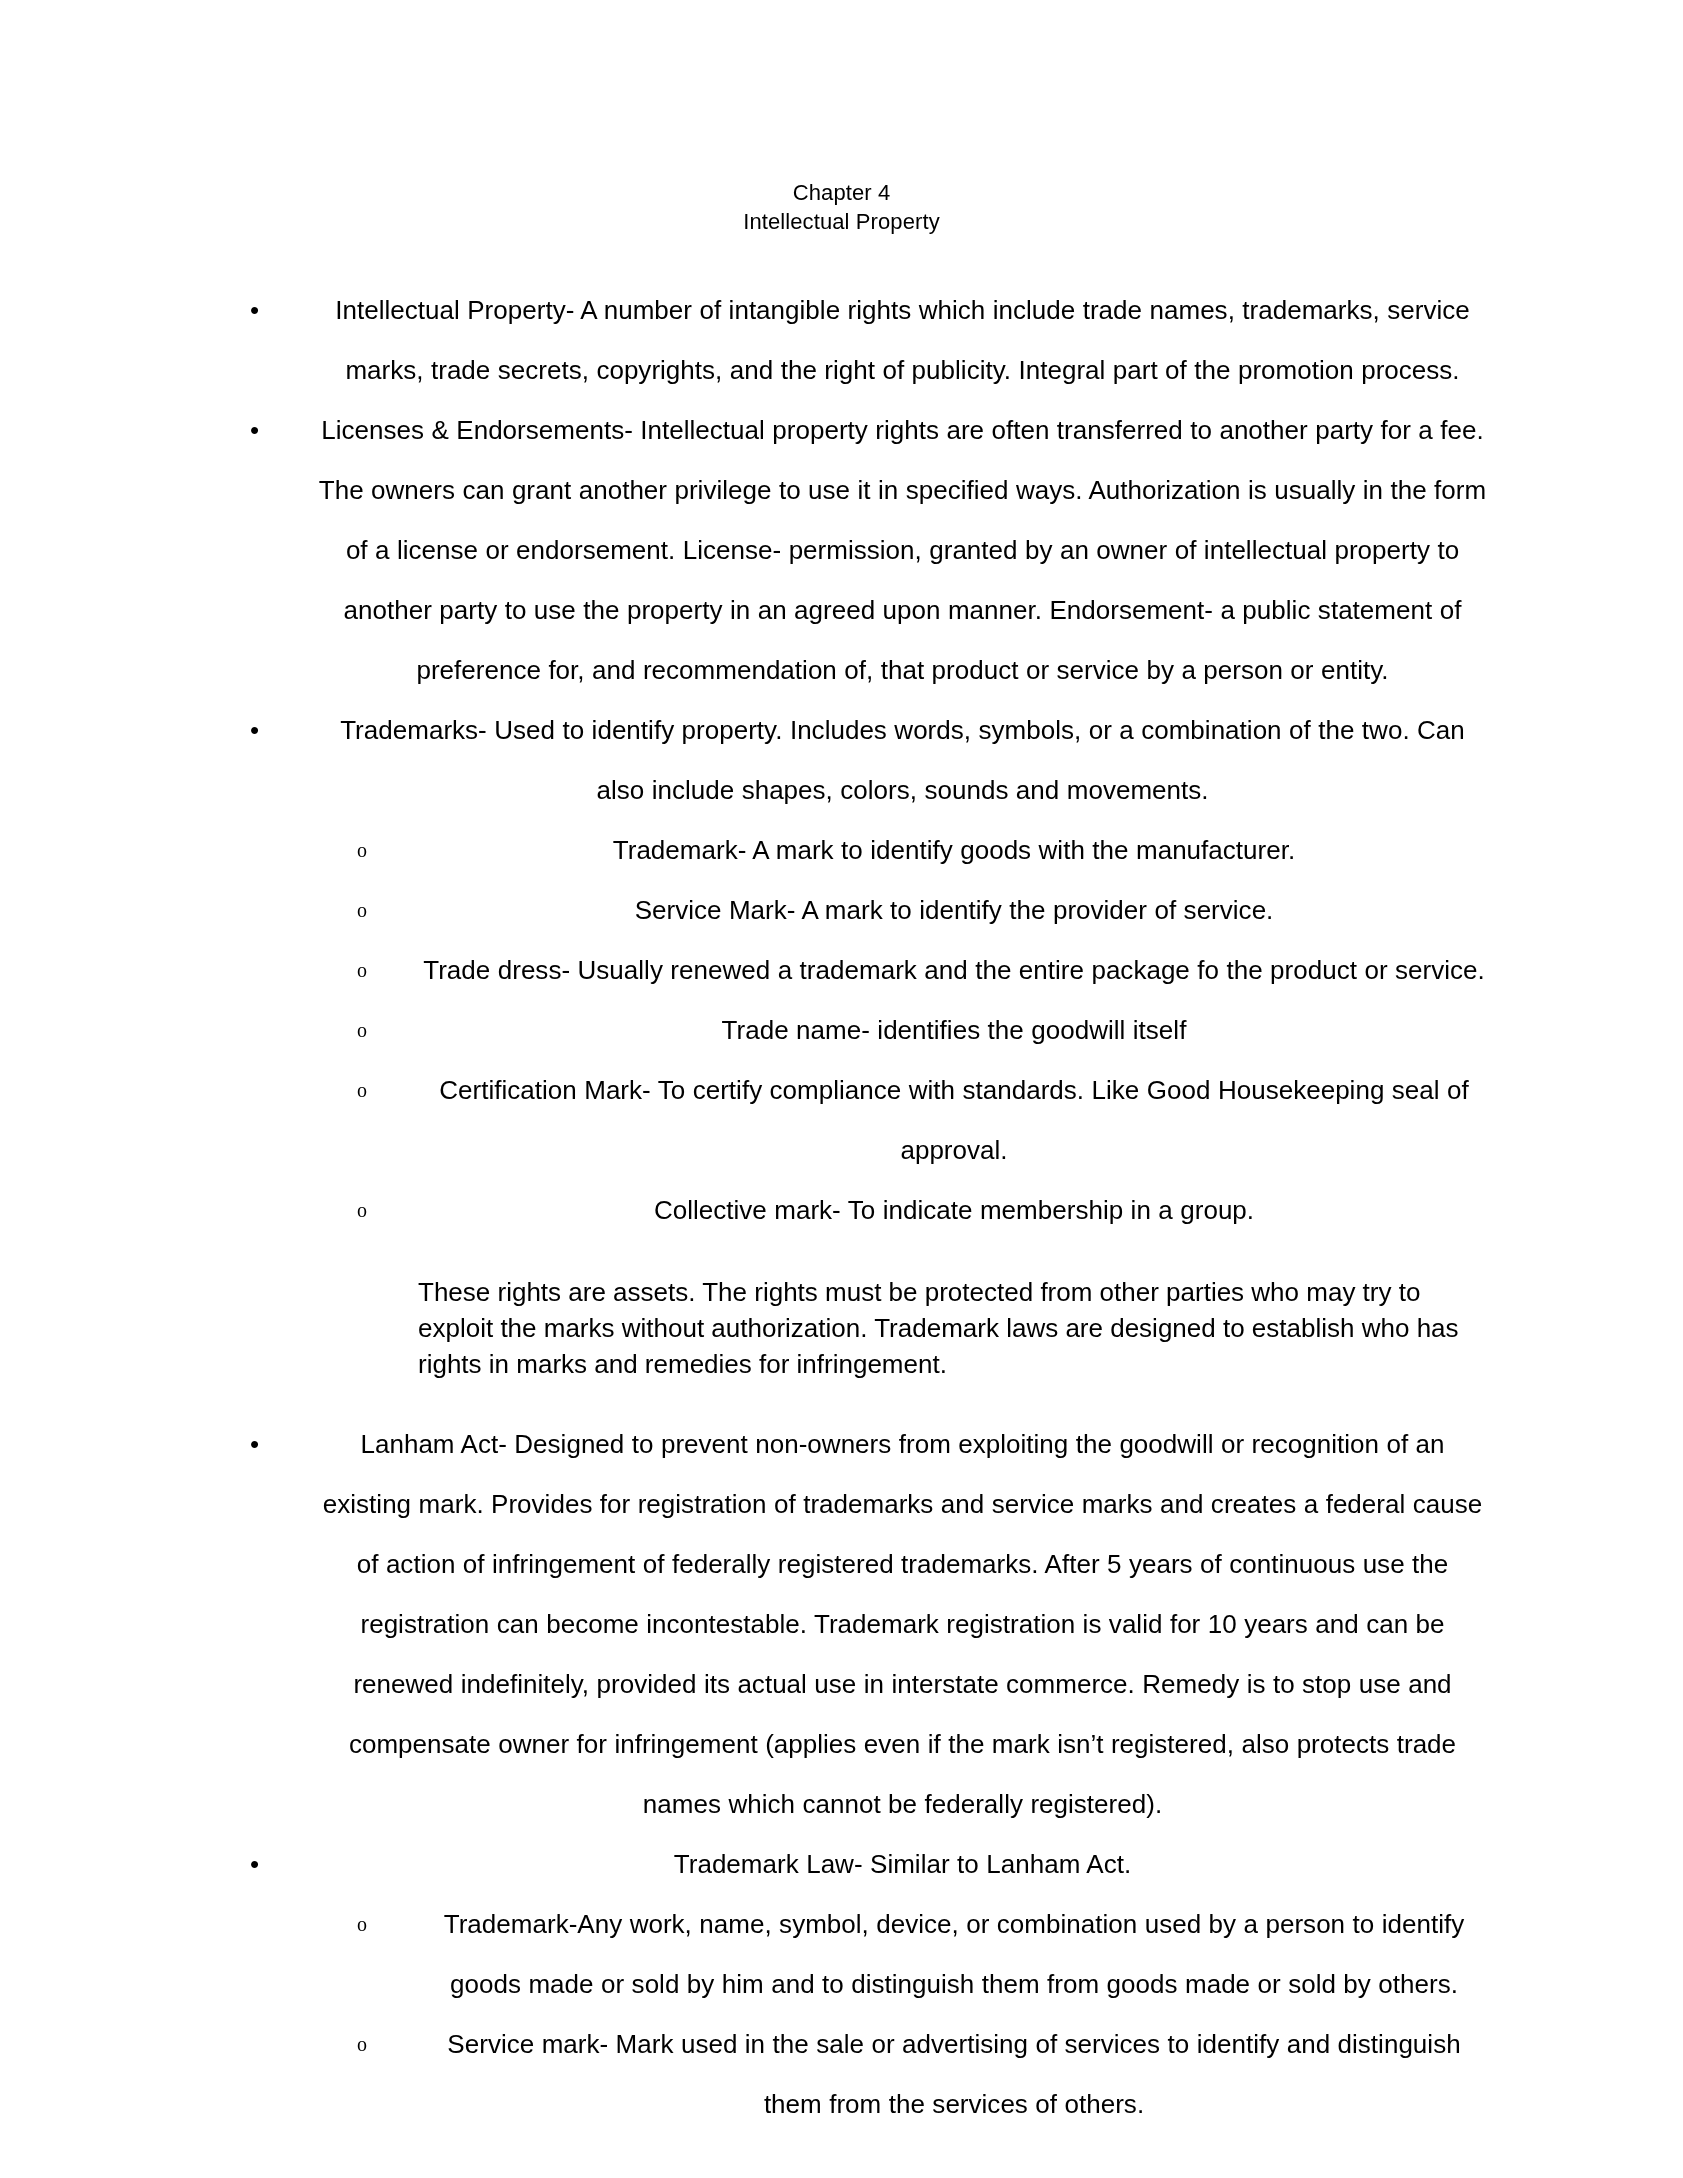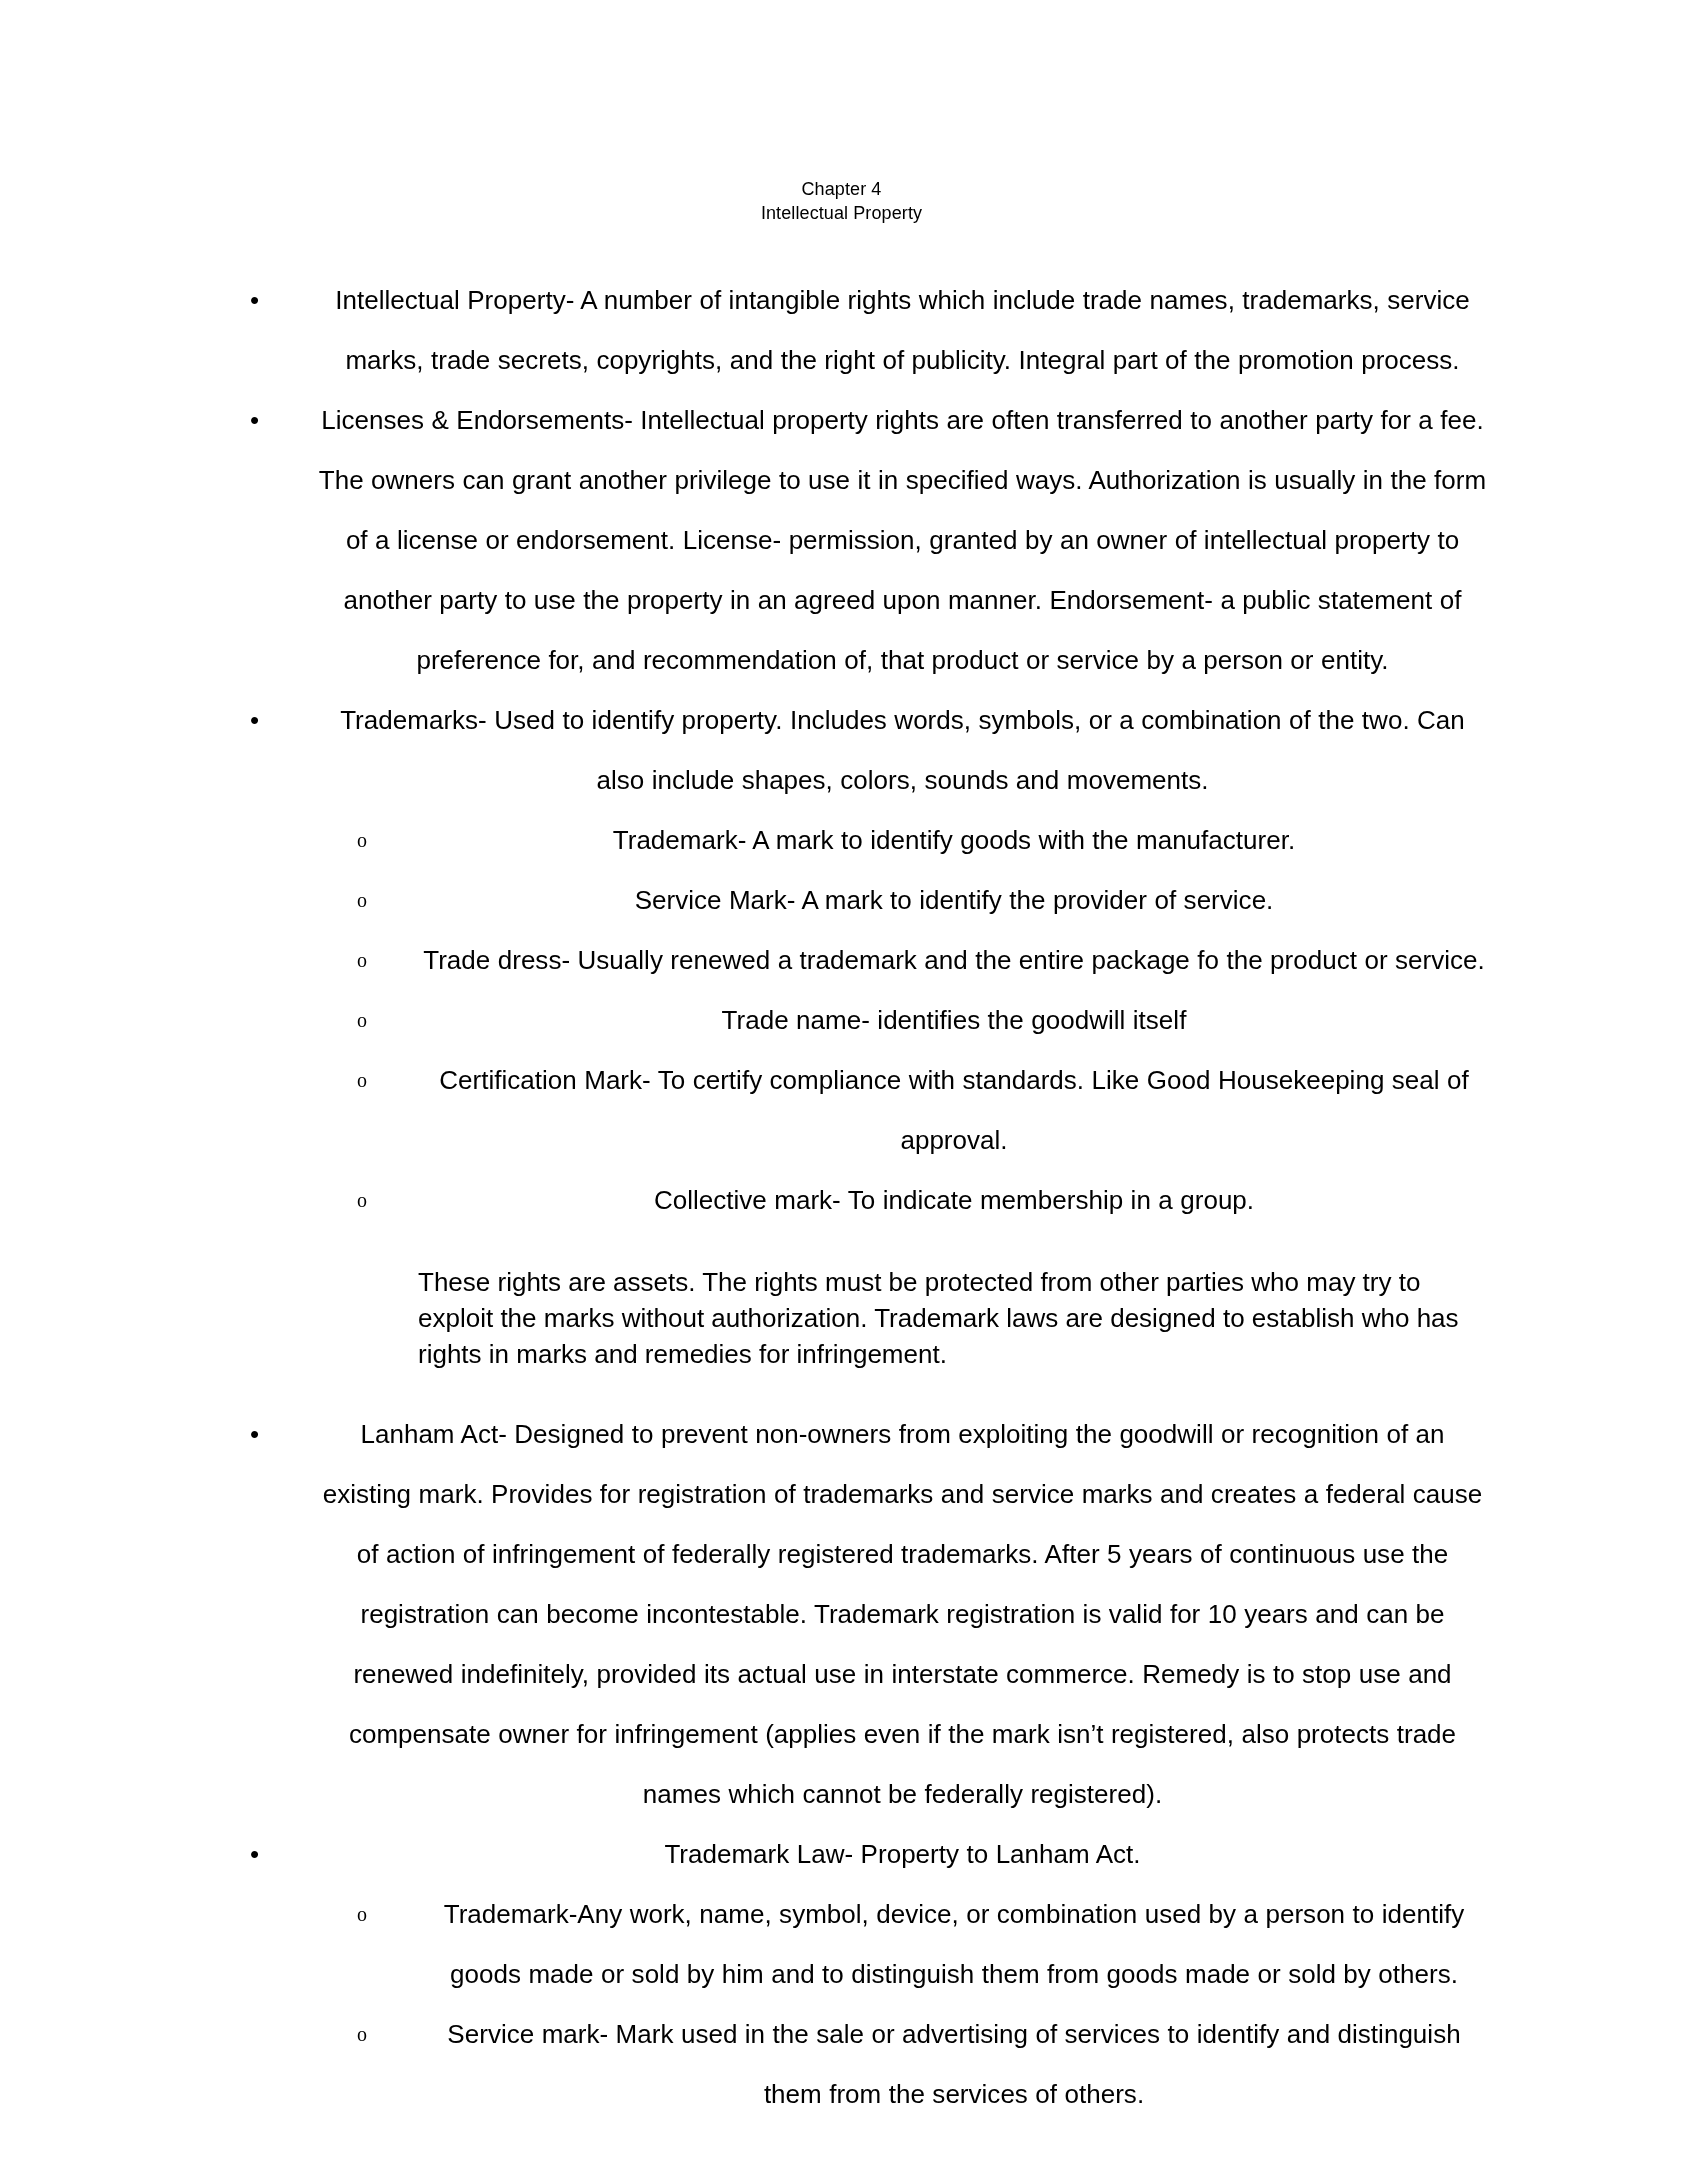--- a/index.html
+++ b/index.html
@@ -20,21 +20,21 @@
   .doc-body {
     position: absolute;
     left: 0;
     top: 0;
     width: 1683px;
     padding: 178px 193px 0 193px;
     box-sizing: border-box;
   }
   .title-block {
     text-align: center;
-    font-size: 18px;
+    font-size: 22px;
     line-height: 1.32;
     margin-bottom: 10px;
   }
   .title-line {
     display: block;
     letter-spacing: 0.1px;
   }
   .content {
     margin-top: 44px;
   }
@@ -154,21 +154,21 @@
           <div class="gap-after-note"></div>
         </li>
 
         <li class="bullet-item">
           <span class="bullet-marker">•</span>
           <div class="para">Lanham Act- Designed to prevent non-owners from exploiting the goodwill or recognition of an existing mark.  Provides for registration of trademarks and service marks and creates a federal cause of action of infringement of federally registered trademarks. After 5 years of continuous use the registration can become incontestable.  Trademark registration is valid for 10 years and can be renewed indefinitely, provided its actual use in interstate commerce.  Remedy is to stop use and compensate owner for infringement (applies even if the mark isn’t registered, also protects trade names which cannot be federally registered).</div>
         </li>
 
         <li class="bullet-item">
           <span class="bullet-marker">•</span>
-          <div class="para">Trademark Law- Property to Lanham Act.</div>
+          <div class="para">Trademark Law- Similar to Lanham Act.</div>
 
           <ul class="level2">
             <li class="subbullet-item">
               <span class="subbullet-marker">o</span>
               <div class="para">Trademark-Any work, name, symbol, device, or combination used by a person to identify goods made or sold by him and to distinguish them from goods made or sold by others.</div>
             </li>
             <li class="subbullet-item">
               <span class="subbullet-marker">o</span>
               <div class="para">Service mark- Mark used in the sale or advertising of services to identify and distinguish them from the services of others.</div>
             </li>

